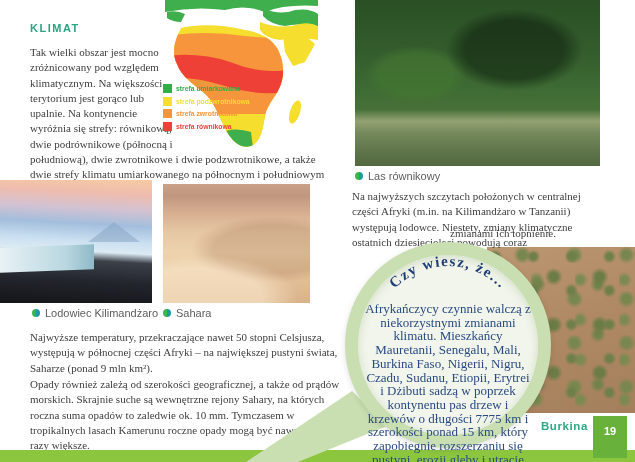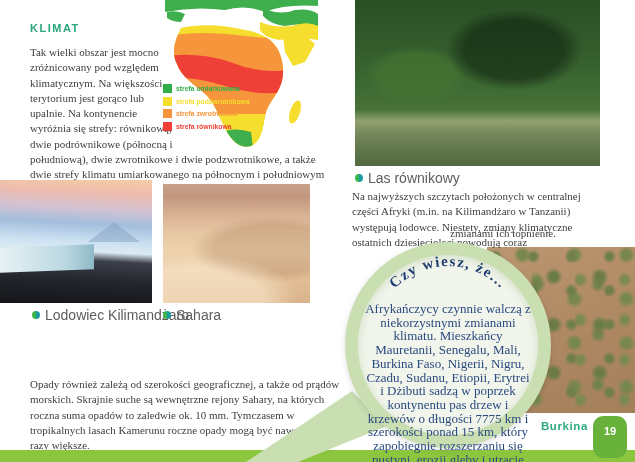--- a/index.html
+++ b/index.html
@@ -52,21 +52,21 @@
       radial-gradient(circle at 22% 28%, #6f7f4a 0 3px, transparent 7px),
       radial-gradient(circle at 68% 18%, #77874e 0 4px, transparent 9px),
       radial-gradient(circle at 45% 62%, #6c7c46 0 4px, transparent 9px),
       radial-gradient(circle at 85% 75%, #72824b 0 3px, transparent 8px),
       radial-gradient(circle at 12% 82%, #7a8a50 0 3px, transparent 8px),
       linear-gradient(160deg,#bb9772 0%,#b08a64 45%,#a47f5c 100%);
     background-size:38px 34px,52px 44px,46px 48px,60px 50px,44px 40px,100% 100%;}
 
   
   .caption{display:flex;align-items:center;font-family:"Liberation Sans",sans-serif;
-           font-size:14px;color:#5d5d5d;}
+           font-size:11px;color:#5d5d5d;}
   .cap-glacier{left:32px;top:307px;}
   .cap-sahara{left:163px;top:307px;text-align:right;}
   .cap-rainforest{left:355px;top:170px;}
   .cam-dot{width:8px;height:8px;border-radius:50%;margin-right:5px;flex:0 0 8px;
            background:linear-gradient(90deg,#3ab54a 0 50%,#1a9ba1 50% 100%);}
 
   
   .right-para{left:352px;top:189px;width:252px;}
   .right-para-end{left:352px;top:226px;width:252px;text-align:right;padding-right:48px;
                   box-sizing:border-box;}
@@ -81,21 +81,21 @@
                   font-size:15px;letter-spacing:1.5px;fill:#1f3d73;}
   .glass-body{position:absolute;left:7px;right:7px;top:47px;text-align:center;
               font-size:13px;line-height:13.7px;color:#2a4a80;}
 
   
   .bottom-bar{left:0;top:450px;width:635px;height:12px;background:#8cc63f;z-index:1;}
   .chapter{left:500px;top:420px;width:88px;text-align:right;z-index:4;
            font-family:"Liberation Sans",sans-serif;font-weight:bold;
            font-size:11.5px;letter-spacing:.6px;color:#2fa984;}
   .page-tab{left:593px;top:416px;width:34px;height:42px;background:#68b23c;
-            border-radius:10px;z-index:4;color:#fff;text-align:center;
+            border-radius:0;z-index:4;color:#fff;text-align:center;
             font-family:"Liberation Sans",sans-serif;font-weight:bold;font-size:11px;
             line-height:30px;}
 </style>
 </head>
 <body>
 
 <div class="page">
 
   <div class="abs heading">KLIMAT</div>
 
@@ -162,20 +162,21 @@
   </div>
   <div class="abs caption cap-sahara">
     <span class="cam-dot"></span>
     <span>Sahara</span>
   </div>
   <div class="abs caption cap-rainforest">
     <span class="cam-dot"></span>
     <span>Las równikowy</span>
   </div>
 
+  <div class="abs para para2">Najwyższe temperatury, przekraczające nawet 50 stopni Celsjusza, występują w północnej części Afryki – na największej pustyni świata, Saharze (ponad 9 mln km²).</div>
   <div class="abs para para3">Opady również zależą od szerokości geograficznej, a także od prądów morskich. Skrajnie suche są wewnętrzne rejony Sahary, na których roczna suma opadów to zaledwie ok. 10 mm. Tymczasem w tropikalnych lasach Kamerunu roczne opady mogą być nawet tysiąc razy większe.</div>
   <div class="abs para right-para">Na najwyższych szczytach położonych w centralnej części Afryki (m.in. na Kilimandżaro w Tanzanii) występują lodowce. Niestety, zmiany klimatyczne ostatnich dziesięcioleci powodują coraz</div>
   <div class="abs para right-para-end">zmianami ich topnienie.</div>
 
   <svg class="abs handle-svg">
     <polygon points="352,391 387,426 298,462 246,462" fill="#c9dfb2"></polygon>
   </svg>
 
   <div class="abs glass">
     <svg class="glass-arc" viewBox="0 0 206 206">

